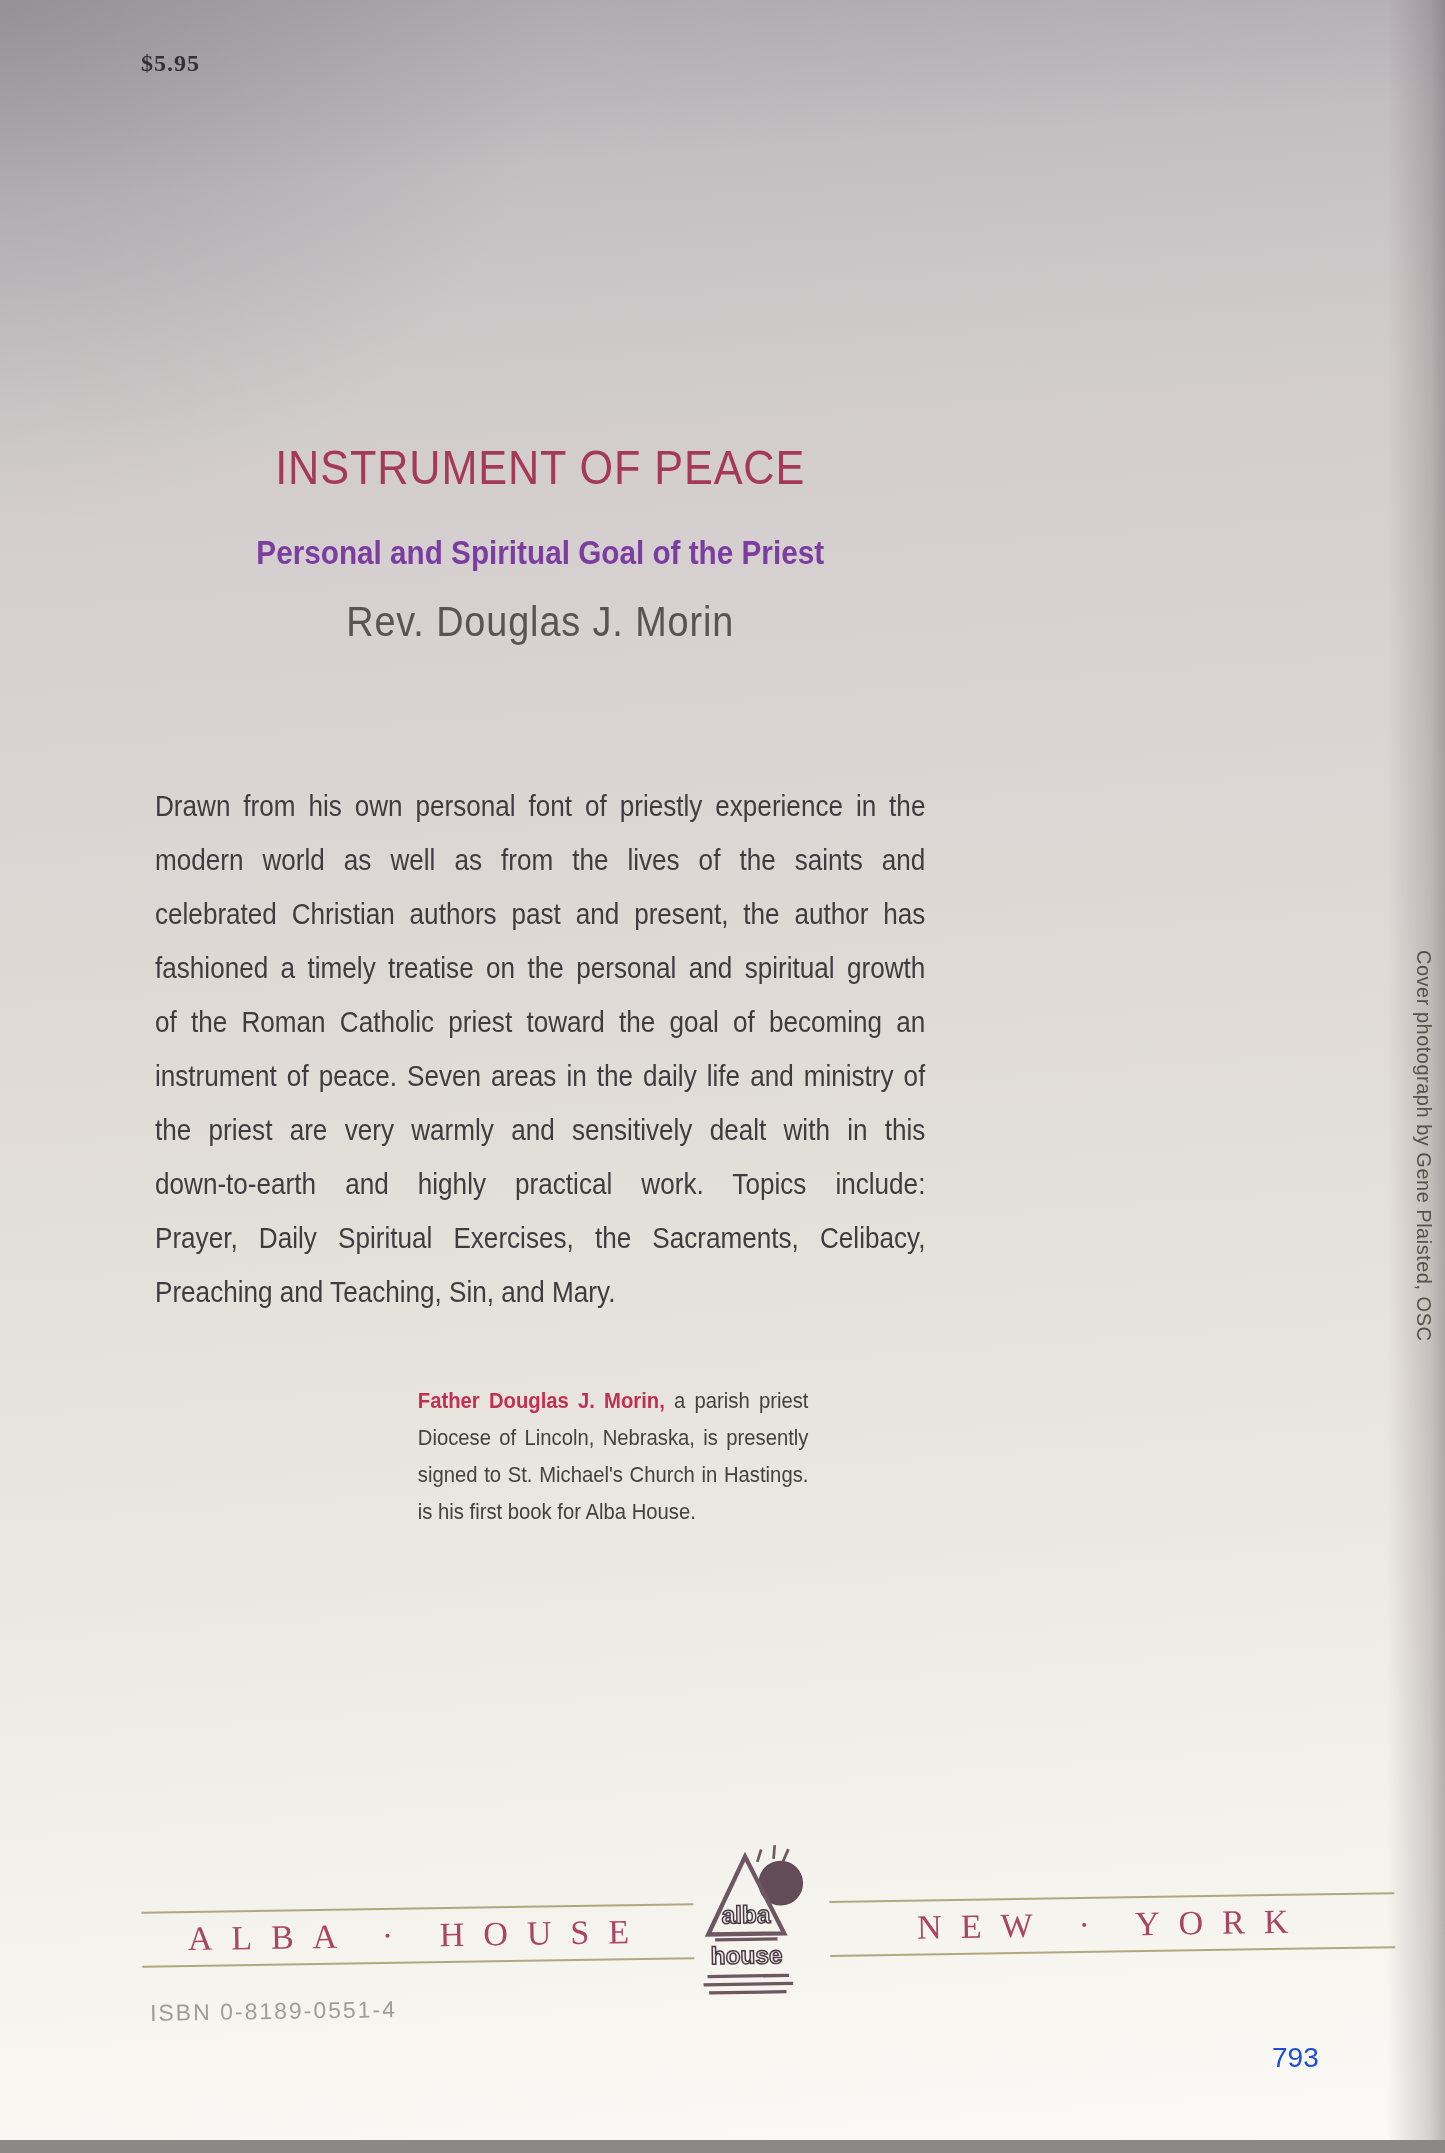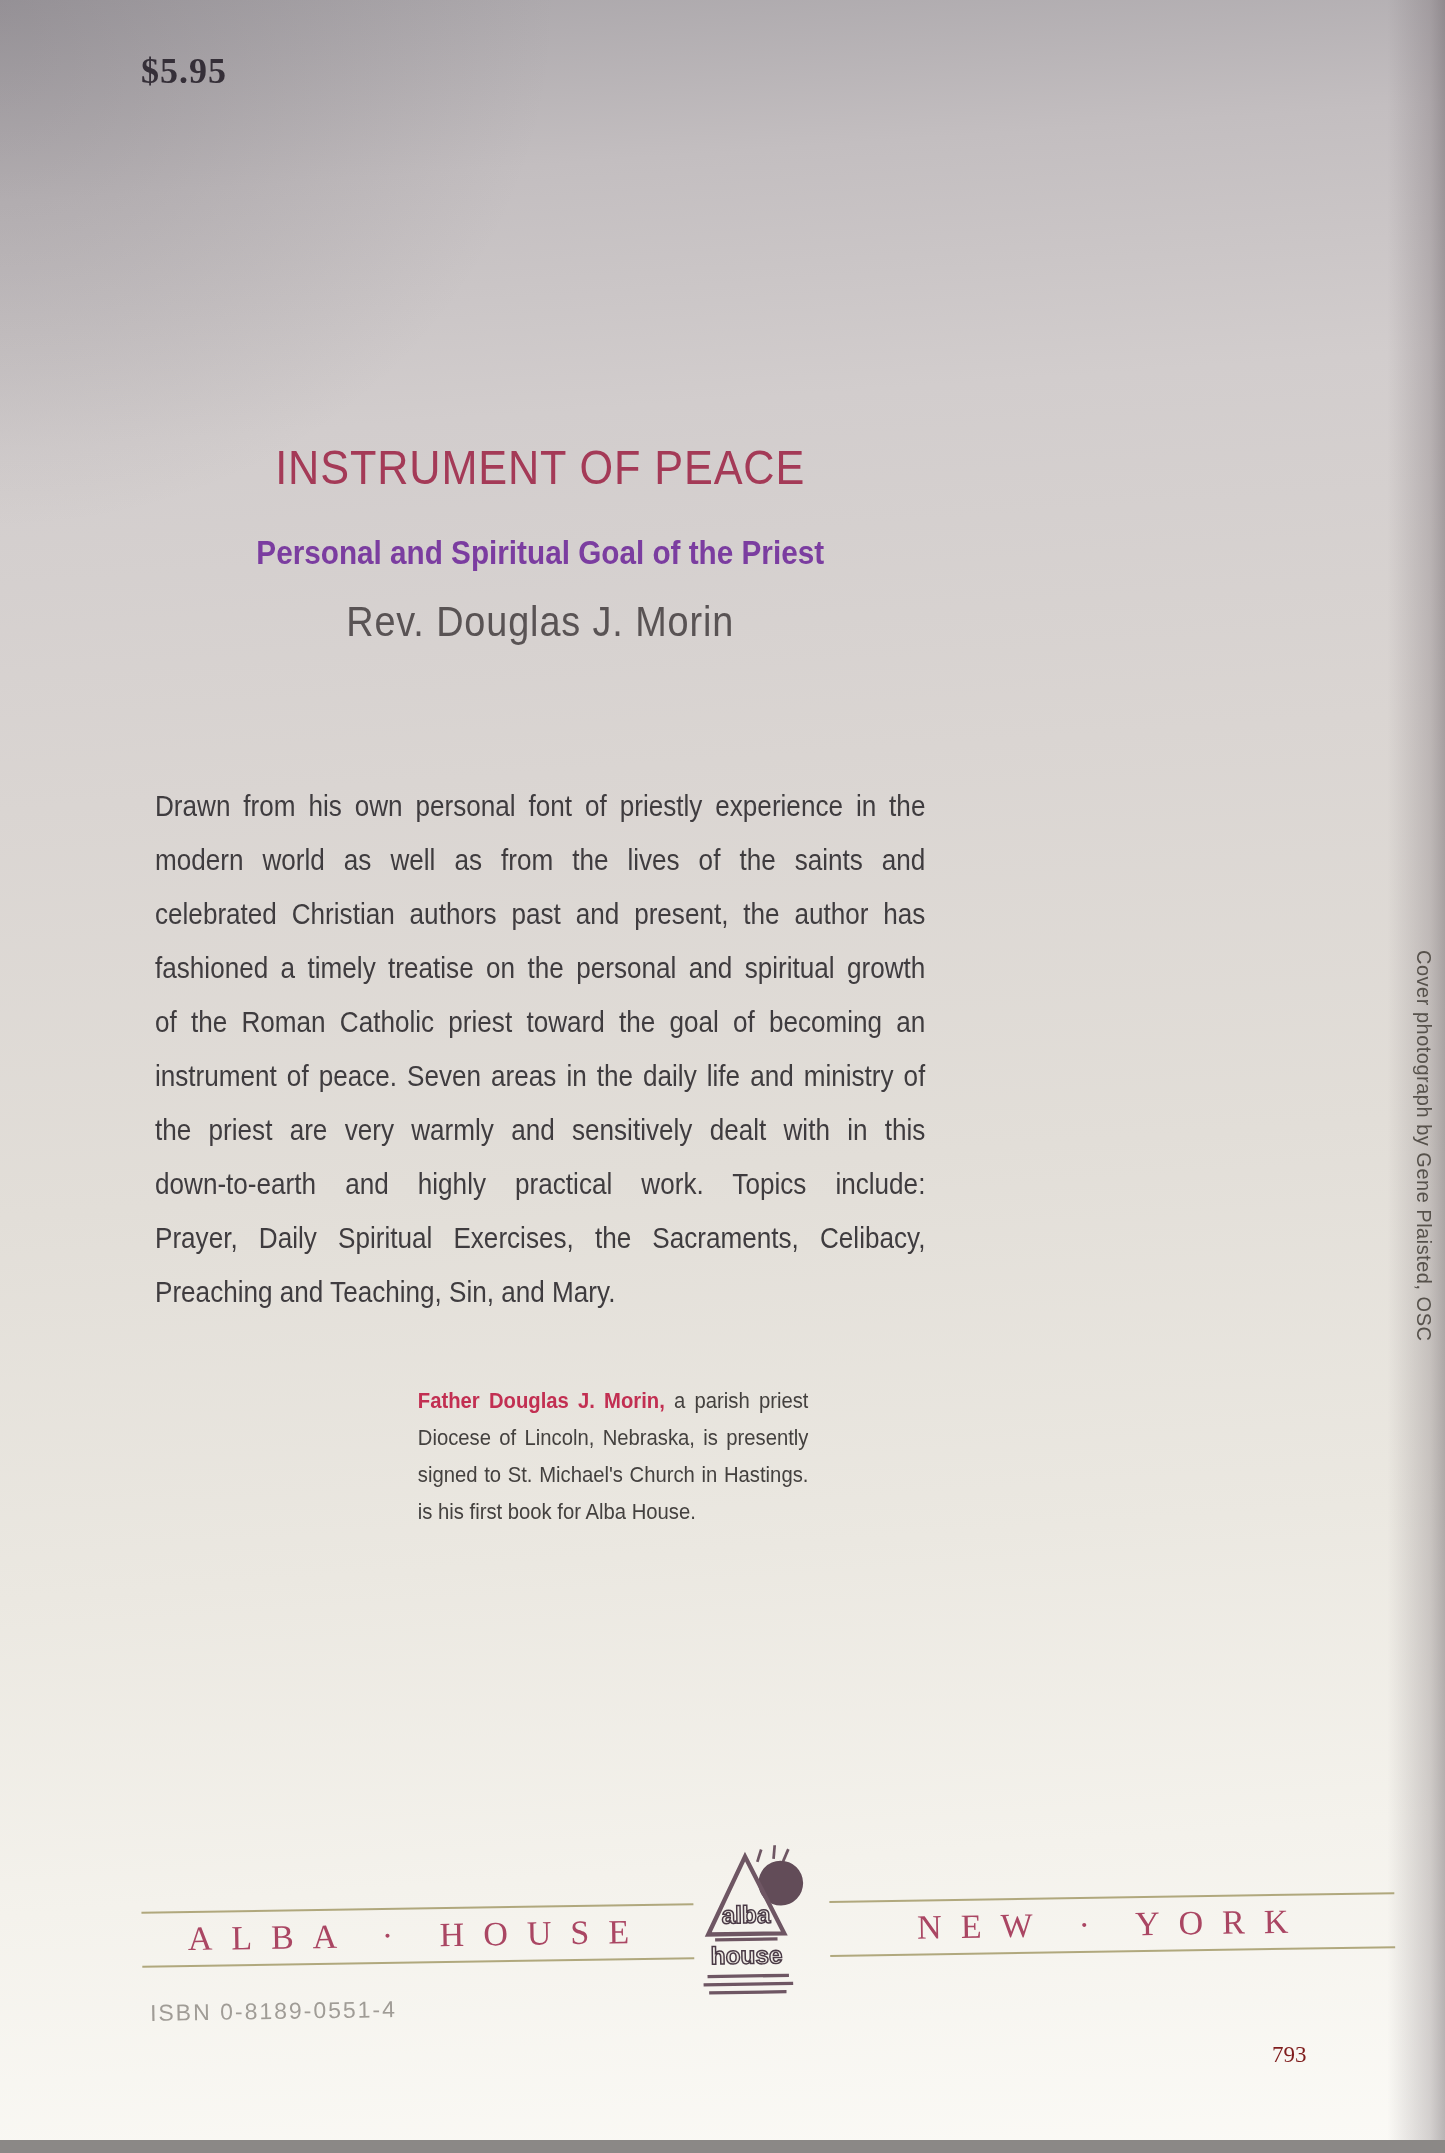--- a/index.html
+++ b/index.html
@@ -13,21 +13,21 @@
   .overlay{position:absolute;inset:0;pointer-events:none;}
   #vignette-topleft{background:radial-gradient(ellipse 55% 35% at 0% 0%, rgba(96,91,99,.28), transparent 70%);}
   #shade-right{background:linear-gradient(90deg, transparent 96%, rgba(108,98,104,.28) 99%, rgba(92,84,90,.42) 100%);}
   #bottom-bar{position:absolute;left:0;right:0;bottom:0;height:13px;background:#8b8886;}
 
   
   #column{position:absolute;left:155px;top:0;width:856px;height:2153px;
           transform:scaleX(0.9);transform-origin:left top;}
 
   #price{position:absolute;left:141px;top:50px;
-         font-family:"Liberation Serif",serif;font-weight:bold;font-size:36px;
+         font-family:"Liberation Serif",serif;font-weight:bold;font-size:24px;
          letter-spacing:1px;color:#352f38;}
 
   .heading{width:100%;text-align:center;position:absolute;}
   #title{top:440px;font-size:48px;font-weight:500;letter-spacing:1px;color:var(--title,#a43a57);}
   #subtitle{top:534px;font-size:33px;font-weight:700;color:var(--subtitle,#7b3da0);}
   #author{top:598px;font-size:42px;font-weight:400;letter-spacing:1px;color:var(--author,#595354);}
 
   #description{position:absolute;left:0;top:779px;width:856px;
                font-size:29px;color:var(--body-text,#3f3c3f);}
   .jline{height:54px;line-height:54px;overflow:hidden;text-align:justify;}
@@ -50,21 +50,21 @@
   #pub-right{flex:1 1 auto;}
   .rule{height:2px;background:var(--rule-olive,#a39a68);opacity:.85;}
   .pub-text{font-family:"Liberation Serif",serif;font-size:34px;font-weight:500;
             color:var(--publisher-text,#aa4663);letter-spacing:19px;text-align:center;
             line-height:52px;height:52px;white-space:nowrap;}
   #logo-wrap{flex:0 0 136px;position:relative;height:0;}
   #logo-wrap svg{position:absolute;left:2px;top:-58px;}
 
   #isbn{position:absolute;left:150px;top:1998px;font-size:23px;letter-spacing:2px;
         color:#97938d;transform:rotate(-0.9deg);opacity:.9;}
-  #print-code{position:absolute;left:1272px;top:2042px;font-size:23px;color:#7f1d1d;font-family:Liberation Serif, serif;}
+  #print-code{position:absolute;left:1272px;top:2042px;font-size:28px;color:#1d4ed8;}
 
   #photo-credit{position:absolute;right:10px;top:950px;height:470px;
                 writing-mode:vertical-rl;font-size:20px;letter-spacing:.5px;color:#56514b;}
 </style>
 </head>
 <body>
 
 <div class="overlay" id="vignette-topleft"></div>
 <div class="overlay" id="shade-right"></div>
 

